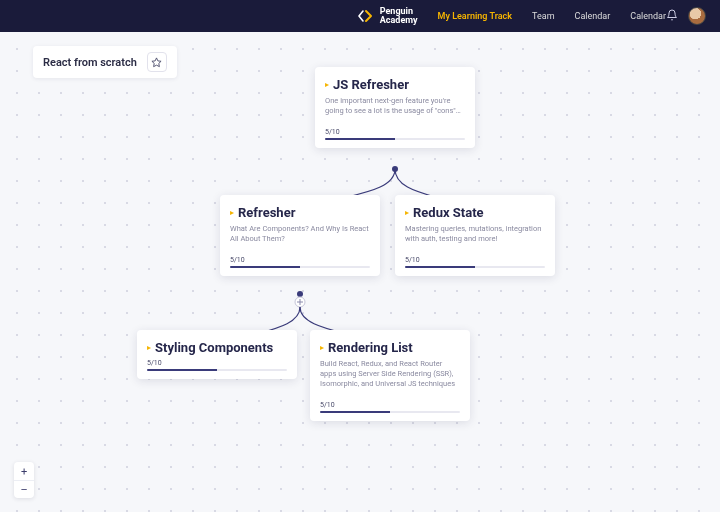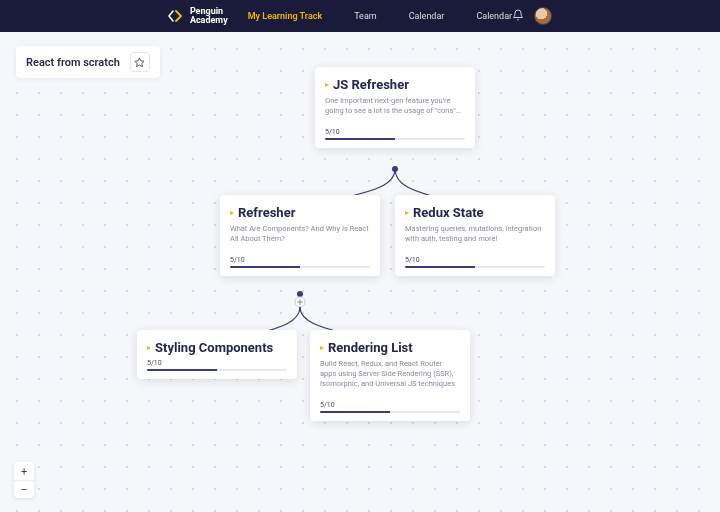--- a/index.html
+++ b/index.html
@@ -7,36 +7,36 @@
   body { background: #f6f7fa; }
 
   .topbar {
     height: 32px;
     background: #1a1b3a;
     display: flex;
     align-items: center;
     padding: 8px 14px;
     color: #fff;
     font-size: 9px;
-    justify-content: center;
+    justify-content: flex-end;
   }
   .topbar-left { display: flex; align-items: center; gap: 14px; }
   .logo-group { display: flex; align-items: center; gap: 4px; margin-right: 6px; }
   .logo-chevrons { display: flex; align-items: center; }
   .logo-text { font-weight: 700; font-size: 9px; line-height: 1; }
-  .nav { display: flex; align-items: center; gap: 32px; }
+  .nav { display: flex; align-items: center; gap: 20px; }
   .nav-item { color: #ddd; cursor: pointer; }
   .nav-item.active { color: #f5b400; font-weight: 600; }
   .topbar-right { display: flex; align-items: center; gap: 10px; }
   .avatar { width: 18px; height: 18px; border-radius: 50%; background: radial-gradient(circle at 40% 35%, #e8c9a8 0 40%, #a86b3f 41% 100%); border: 1px solid #444; }
 
   .page-title-bar {
     position: absolute;
     top: 46px;
-    left: 16px;
+    left: 33px;
     display: flex;
     align-items: center;
     gap: 10px;
     background: #fff;
     padding: 6px 10px;
     border-radius: 4px;
     box-shadow: 0 1px 4px rgba(30,30,60,.08);
     font-size: 11px;
     font-weight: 600;
     color: #2b2c45;

